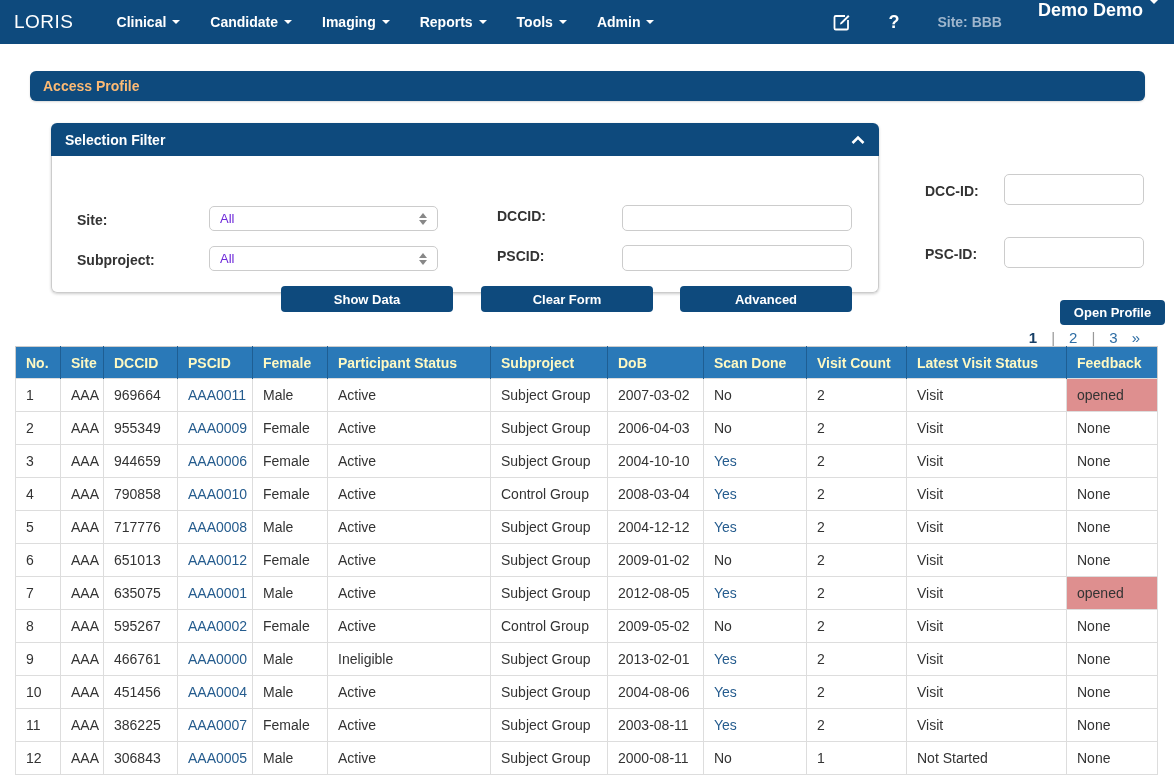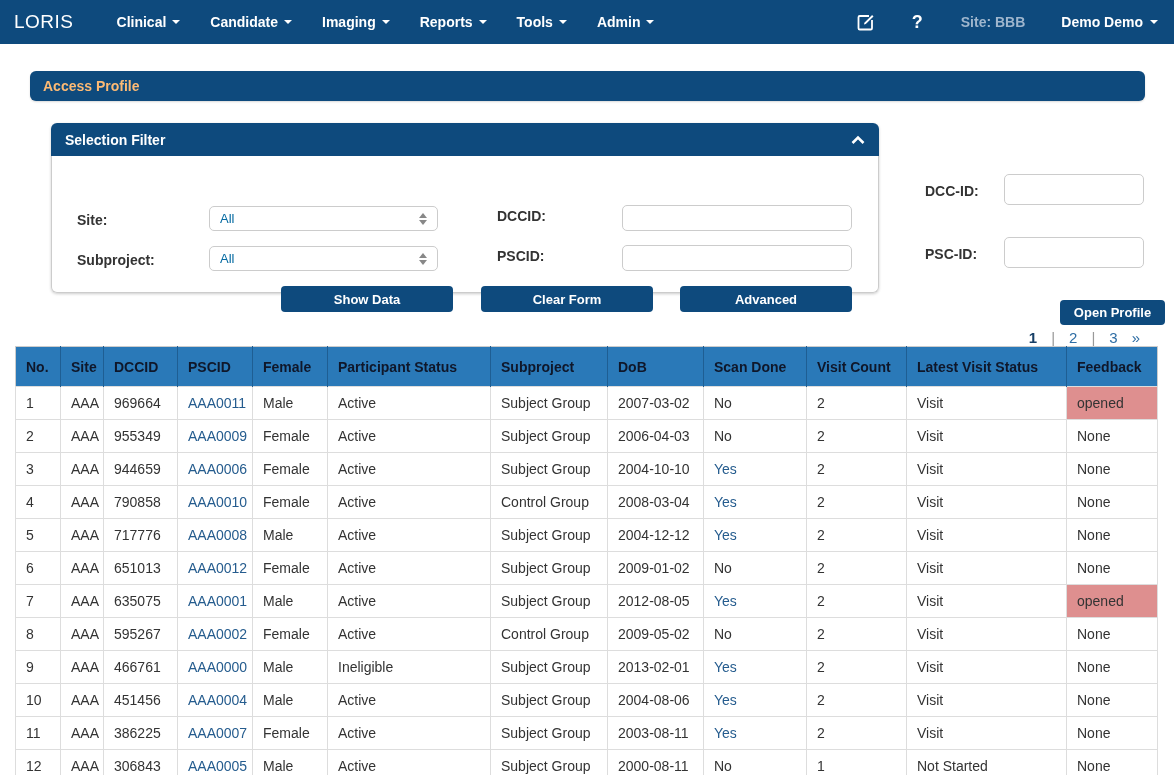--- a/index.html
+++ b/index.html
@@ -13,42 +13,42 @@
   .brand { font-size: 19px; letter-spacing: 0.5px; margin: 0 28px 0 14px; color: #fff; }
   .nav-menus { display: flex; align-items: center; height: 100%; }
   .nav-item { display: flex; align-items: center; gap: 6px; padding: 0 15px; height: 100%;
     font-size: 14px; font-weight: bold; cursor: pointer; }
   .caret-down { width: 0; height: 0; border-left: 4px solid transparent;
     border-right: 4px solid transparent; border-top: 4px solid #fff; display: inline-block; }
   .nav-right { margin-left: auto; display: flex; align-items: center; height: 100%; }
   .icon-btn { padding: 0 18px; display: flex; align-items: center; height: 100%; cursor: pointer; }
   .help-icon { font-size: 18px; font-weight: bold; color: #fff; }
   .site-label { color: #9FB6CD; font-size: 14px; font-weight: bold; padding: 0 20px; }
-  .user-menu { display: flex; align-items: center; gap: 7px; font-size: 14px; font-weight: bold;
+  .user-menu { display: flex; align-items: flex-start; gap: 7px; font-size: 18px; font-weight: bold;
     padding: 0 16px; height: 100%; cursor: pointer; }
 
   
   .title-bar { position: absolute; left: 30px; top: 71px; width: 1115px; height: 30px;
     background: #0E4A7D; border-radius: 6px; display: flex; align-items: center;
     padding-left: 13px; color: #fdba74; font-size: 14px; font-weight: bold;
     box-shadow: 0 1px 2px rgba(0,0,0,0.15); }
 
   
   .filter-panel { position: absolute; left: 30px; top: 123px; width: 828px; height: 170px;
     border-radius: 6px; box-shadow: 0 1px 3px rgba(0,0,0,0.2); background: #fff; margin-left: 21px; }
   .filter-header { height: 33px; background: #0E4A7D; border-radius: 6px 6px 0 0;
     display: flex; align-items: center; justify-content: space-between;
     padding: 0 14px; color: #fff; font-size: 14px; font-weight: bold; cursor: pointer; }
   .filter-body { position: relative; height: 137px; border: 1px solid #ccc; border-top: none;
     border-radius: 0 0 6px 6px; background: #fff; }
   .f-label { position: absolute; font-size: 14px; font-weight: bold; color: #333; }
   .select-box { position: absolute; left: 157px; width: 229px; height: 25px;
     border: 1px solid #ccc; border-radius: 5px; background: #fff; display: flex;
     align-items: center; justify-content: space-between; padding: 0 10px; cursor: pointer; }
-  .select-box .sel-value { font-size: 13px; color: #0369a1; }
+  .select-box .sel-value { font-size: 13px; color: #6d28d9; }
   .stepper { display: flex; flex-direction: column; gap: 2px; align-items: center; }
   .tri-up { width: 0; height: 0; border-left: 4px solid transparent;
     border-right: 4px solid transparent; border-bottom: 5px solid #888; }
   .tri-down { width: 0; height: 0; border-left: 4px solid transparent;
     border-right: 4px solid transparent; border-top: 5px solid #888; }
   .text-input { position: absolute; border: 1px solid #ccc; border-radius: 5px;
     font-size: 13px; padding: 0 8px; color: #333; background: #fff; }
   .filter-btn { position: absolute; width: 172px; height: 26px; background: #0E4A7D;
     border: none; border-radius: 4px; color: #fff; font-size: 13px; font-weight: bold;
     font-family: "Liberation Sans", sans-serif; cursor: pointer; }
@@ -64,22 +64,22 @@
     align-items: center; justify-content: flex-end; gap: 14px; font-size: 15px; }
   .page-link { color: #2E6DA4; cursor: pointer; text-decoration: none; }
   .page-active { color: #173F66; font-weight: bold; }
   .page-sep { color: #999; }
   .page-next { color: #2E6DA4; cursor: pointer; }
 
   
   table.data-table { position: absolute; left: 15px; top: 346px; width: 1142px;
     border-collapse: collapse; table-layout: fixed; font-size: 14px; color: #333;
     border: 1px solid #ccc; }
-  table.data-table thead th { background: #2A79B8; color: #0f172a; font-weight: bold;
-    text-align: left; height: 40px; padding: 0 0 0 10px; border-right: 1px solid #1E5E93;
+  table.data-table thead th { background: #2A79B8; color: #fef9c3; font-weight: bold;
+    text-align: left; height: 32px; padding: 0 0 0 10px; border-right: 1px solid #1E5E93;
     cursor: pointer; white-space: nowrap; overflow: hidden; }
   table.data-table thead th:last-child { border-right: none; }
   table.data-table tbody td { height: 33px; padding: 0 0 0 10px; border: 1px solid #ddd;
     background: #fff; white-space: nowrap; overflow: hidden; }
   table.data-table a.cell-link { color: #255C8E; text-decoration: none; cursor: pointer; }
   td.feedback-opened { background: #DE8F8F !important; }
 
   .chevron-up-svg, .edit-svg { display: block; }
 </style>
 </head>

